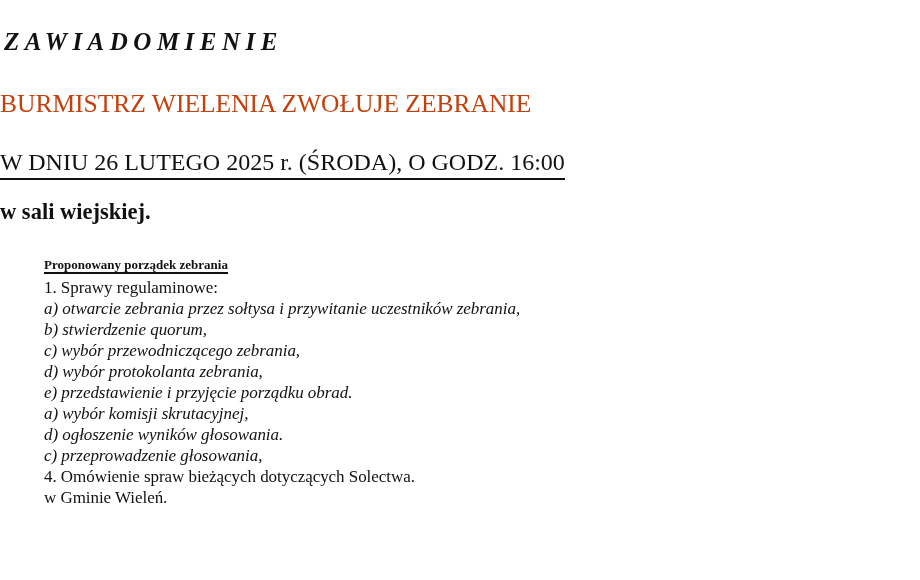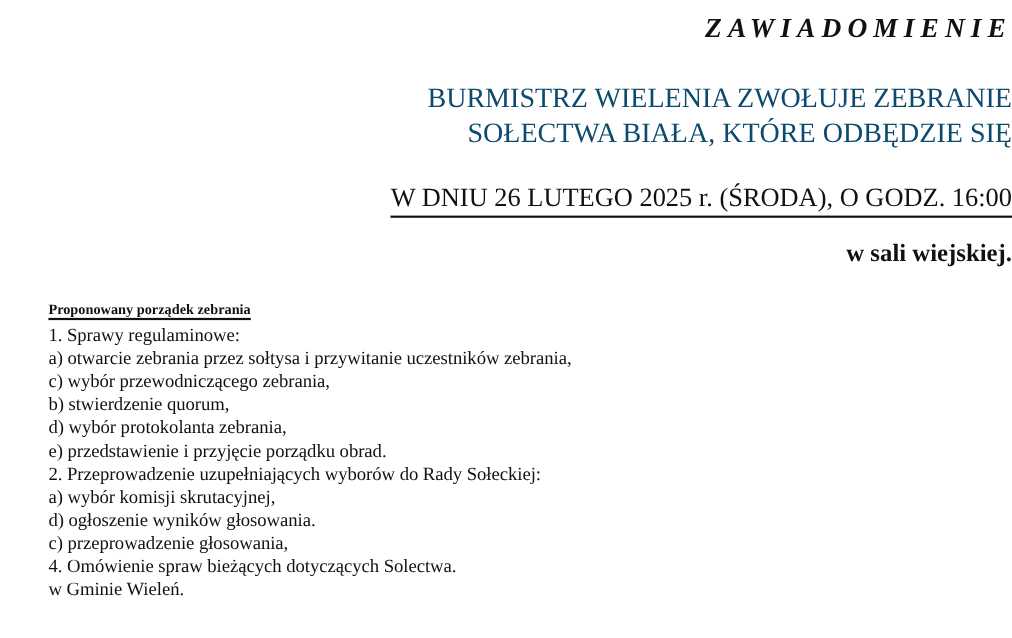--- a/index.html
+++ b/index.html
@@ -20,42 +20,42 @@
 
   .page {
     position: relative;
     width: 920px;
     height: 580px;
     box-sizing: border-box;
   }
 
   
   .heading-block {
-    text-align: right;
-    padding-top: 13px;
+    text-align: left;
+    padding-top: 28px;
   }
 
   .doc-title {
     font-size: 25px;
     font-weight: bold;
     font-style: italic;
     letter-spacing: 5.5px;
     line-height: 1.1;
     margin: 0;
     padding-left: 4px;
     color: #111;
   }
 
   .convener-block {
     margin-top: 32px;
     font-size: 25.5px;
     font-weight: normal;
     line-height: 1.28;
     letter-spacing: 0px;
-    color: #0c4a6e;
+    color: #c2410c;
   }
   .convener-line {
     display: block;
     white-space: nowrap;
   }
 
   .datetime-block {
     margin-top: 28px;
     line-height: 1.22;
   }
@@ -102,55 +102,54 @@
     font-size: 17px;
     line-height: 21px;
     white-space: nowrap;
     letter-spacing: -0.05px;
   }
   .agenda-item.bold {
     font-weight: normal;
   }
   .agenda-item.regular {
     font-weight: normal;
+    font-style: italic;
   }
 </style>
 </head>
 <body>
 
 <div class="page">
 
   <div class="heading-block">
 
     <div class="doc-title">ZAWIADOMIENIE</div>
 
     <div class="convener-block">
       <span class="convener-line">BURMISTRZ WIELENIA ZWOŁUJE ZEBRANIE</span>
-      <span class="convener-line">SOŁECTWA BIAŁA, KTÓRE ODBĘDZIE SIĘ</span>
     </div>
 
     <div class="datetime-block">
       <span class="datetime-line">W DNIU 26 LUTEGO 2025 r. (ŚRODA), O GODZ. 16:00</span>
       <span class="venue-line">w sali wiejskiej.</span>
     </div>
 
   </div>
 
   <div class="agenda">
 
     <div class="agenda-heading">Proponowany porządek zebrania</div>
 
     <ul class="agenda-list">
         <li class="agenda-item bold">1. Sprawy regulaminowe:</li>
         <li class="agenda-item regular">a) otwarcie zebrania przez sołtysa i przywitanie uczestników zebrania,</li>
+        <li class="agenda-item regular">b) stwierdzenie quorum,</li>
         <li class="agenda-item regular">c) wybór przewodniczącego zebrania,</li>
-        <li class="agenda-item regular">b) stwierdzenie quorum,</li>
         <li class="agenda-item regular">d) wybór protokolanta zebrania,</li>
         <li class="agenda-item regular">e) przedstawienie i przyjęcie porządku obrad.</li>
-        <li class="agenda-item bold">2. Przeprowadzenie uzupełniających wyborów do Rady Sołeckiej:</li>
         <li class="agenda-item regular">a) wybór komisji skrutacyjnej,</li>
         <li class="agenda-item regular">d) ogłoszenie wyników głosowania.</li>
         <li class="agenda-item regular">c) przeprowadzenie głosowania,</li>
         <li class="agenda-item bold">4. Omówienie spraw bieżących dotyczących Solectwa.</li>
         <li class="agenda-item bold">w Gminie Wieleń.</li>
       </ul>
 
   </div>
 
 </div>

